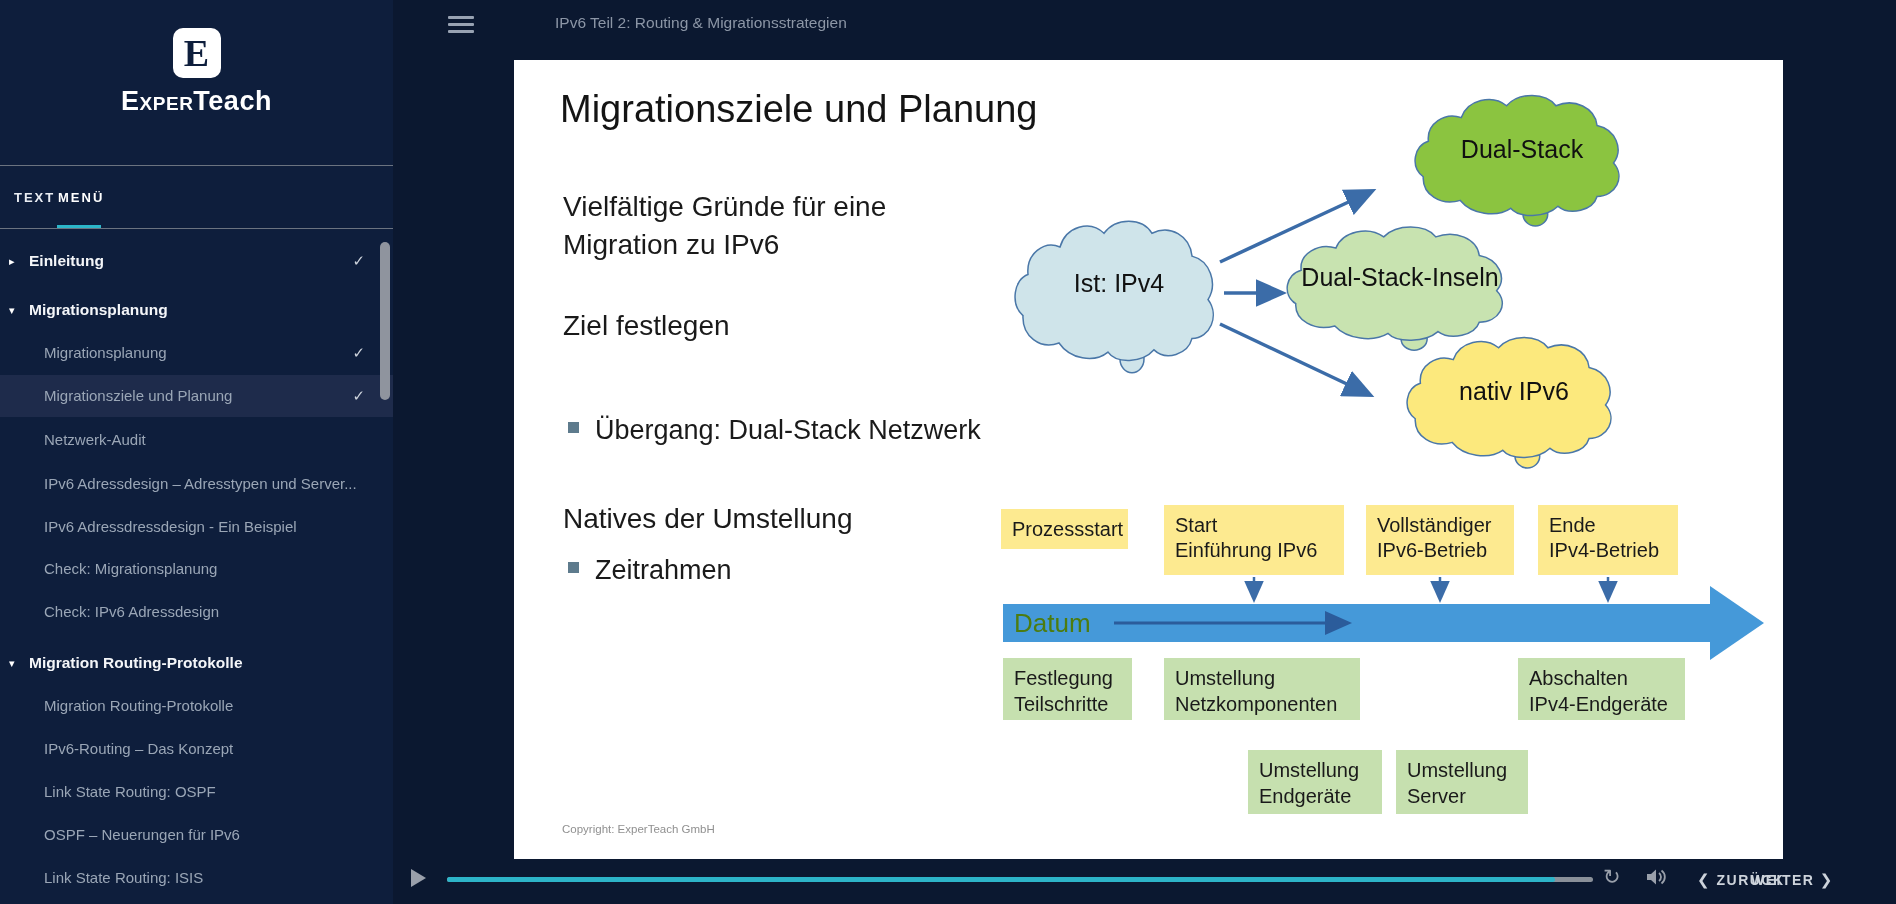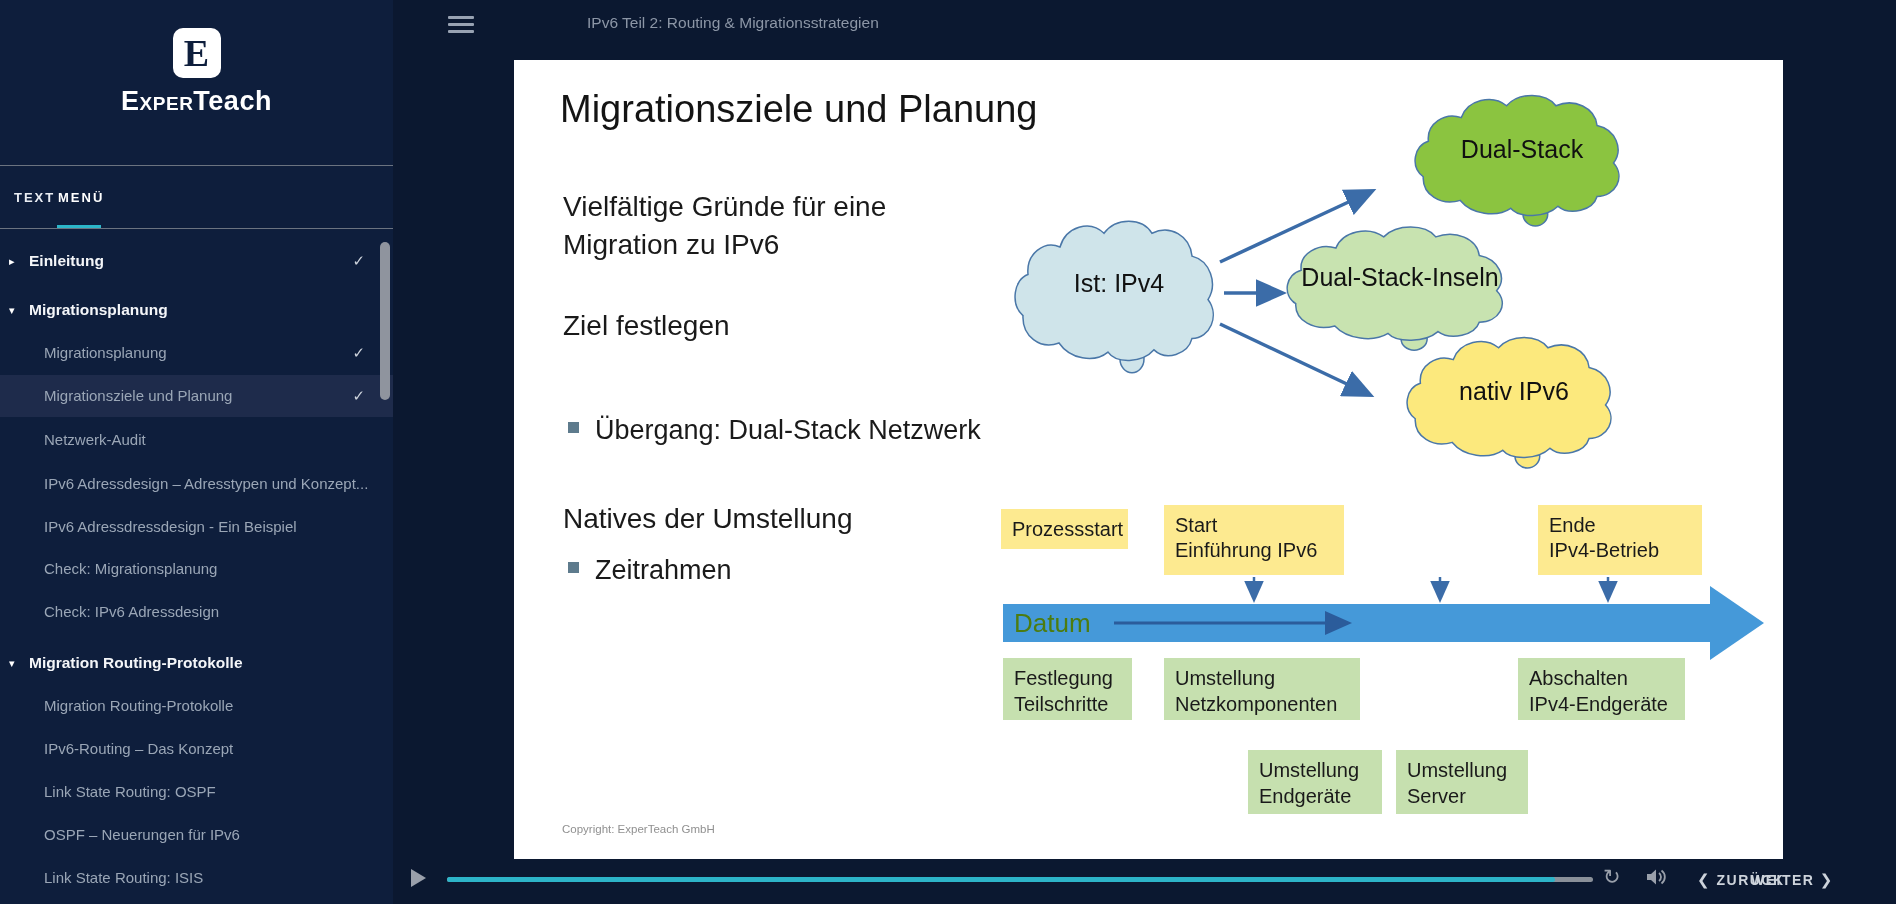--- a/index.html
+++ b/index.html
@@ -26,21 +26,21 @@
   .mi.l0 .lbl{left:29px;color:#f4f6f9;font-weight:bold;font-size:15.5px;}
   .mi.l1 .lbl{left:44px;}
   .mi .chk{position:absolute;right:28px;top:0;height:42px;line-height:42px;color:#cfd5dd;font-size:15px;}
   .mi.active{background:#1e2b4b;}
   .scrollthumb{position:absolute;left:380px;top:242px;width:10px;height:158px;background:#8f949e;border-radius:5px;cursor:pointer;}
 
   
   .hamburger{position:absolute;left:448px;top:16px;width:26px;height:17px;cursor:pointer;}
   .hamburger span{position:absolute;left:0;width:26px;height:3px;background:#98a2b2;border-radius:1px;}
   .hamburger span:nth-child(1){top:0;}.hamburger span:nth-child(2){top:7px;}.hamburger span:nth-child(3){top:14px;}
-  .course-title{position:absolute;left:555px;top:14px;color:#8c96a6;font-size:15.5px;margin-left:32px;}
+  .course-title{position:absolute;left:555px;top:14px;color:#8c96a6;font-size:15.5px;}
 
   
   .slide{position:absolute;left:514px;top:60px;width:1269px;height:799px;background:#ffffff;}
   .slide-title{position:absolute;left:46px;top:28px;font-size:38px;color:#141414;}
   .intro{position:absolute;left:49px;top:128px;font-size:28px;line-height:38px;color:#1a1a1a;white-space:pre-line;}
   .h2{position:absolute;left:49px;font-size:28px;color:#1a1a1a;}
   .bullet{position:absolute;left:54px;font-size:27px;color:#1a1a1a;}
   .bullet .sq{display:inline-block;width:11px;height:11px;background:#5e7b8d;margin-right:16px;vertical-align:6px;}
   .copyright{position:absolute;left:48px;top:763px;font-size:11.5px;color:#909090;}
 
@@ -107,21 +107,21 @@
         <span class="chk">✓</span>
       </div>
       <div class="mi l1 active" style="top:145px">
         <span class="lbl">Migrationsziele und Planung</span>
         <span class="chk">✓</span>
       </div>
       <div class="mi l1" style="top:189px">
         <span class="lbl">Netzwerk-Audit</span>
       </div>
       <div class="mi l1" style="top:233px">
-        <span class="lbl">IPv6 Adressdesign – Adresstypen und Konzept...</span>
+        <span class="lbl">IPv6 Adressdesign – Adresstypen und Server...</span>
       </div>
       <div class="mi l1" style="top:276px">
         <span class="lbl">IPv6 Adressdressdesign - Ein Beispiel</span>
       </div>
       <div class="mi l1" style="top:318px">
         <span class="lbl">Check: Migrationsplanung</span>
       </div>
       <div class="mi l1" style="top:361px">
         <span class="lbl">Check: IPv6 Adressdesign</span>
       </div>
@@ -211,21 +211,23 @@
       <svg viewBox="0 0 210 140" preserveAspectRatio="none">
         <circle cx="118" cy="126" r="12" stroke-width="1.5" vector-effect="non-scaling-stroke"></circle>
         <path vector-effect="non-scaling-stroke" stroke-width="1.5" d="M 45 112 C 26 118 8 106 9 88 C -4 78 0 56 14 52 C 12 34 30 22 46 28 C 52 10 76 4 90 16 C 102 2 128 2 138 16 C 156 8 176 18 178 36 C 196 40 204 60 194 74 C 206 88 196 108 178 108 C 174 122 152 128 140 118 C 128 130 102 130 94 120 C 80 130 56 126 45 112 Z"></path>
       </svg>
       <span class="clabel">nativ IPv6</span>
     </div>
 
     <div class="ybox" style="left:487px;top:449px;width:127px;height:40px">Prozessstart</div>
     <div class="ybox" style="left:650px;top:445px;width:180px;height:70px">Start
 Einführung IPv6</div>
-    <div class="ybox" style="left:1024px;top:445px;width:164px;height:70px">Ende
+    <div class="ybox" style="left:852px;top:445px;width:148px;height:70px">Vollständiger
+IPv6-Betrieb</div>
+    <div class="ybox" style="left:1024px;top:445px;width:140px;height:70px">Ende
 IPv4-Betrieb</div>
 
     <div class="datum">Datum</div>
 
     <div class="gbox" style="left:489px;top:598px;width:129px;height:62px">Festlegung
 Teilschritte</div>
     <div class="gbox" style="left:650px;top:598px;width:196px;height:62px">Umstellung
 Netzkomponenten</div>
     <div class="gbox" style="left:1004px;top:598px;width:167px;height:62px">Abschalten
 IPv4-Endgeräte</div>

